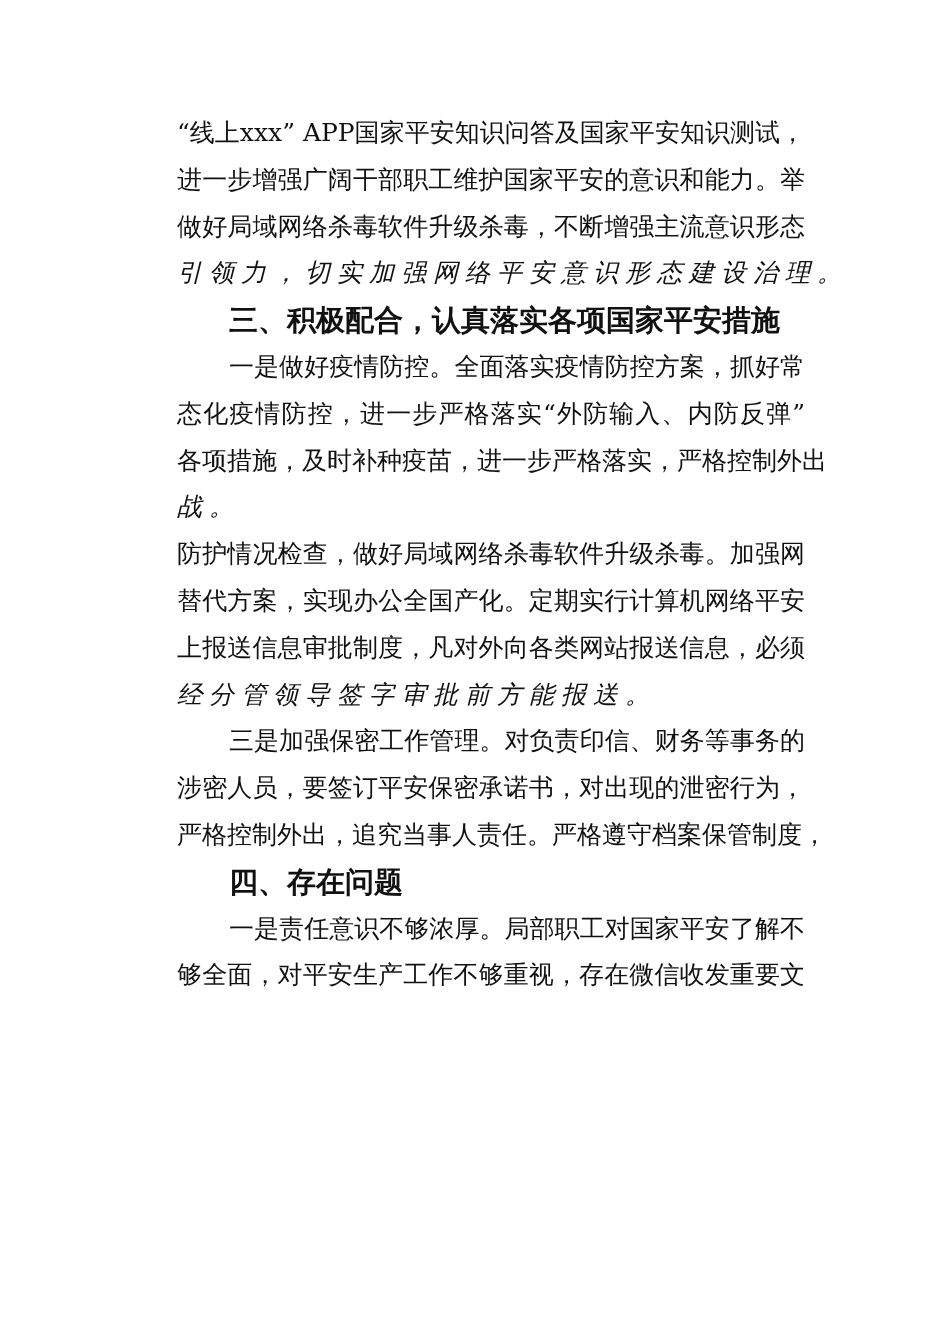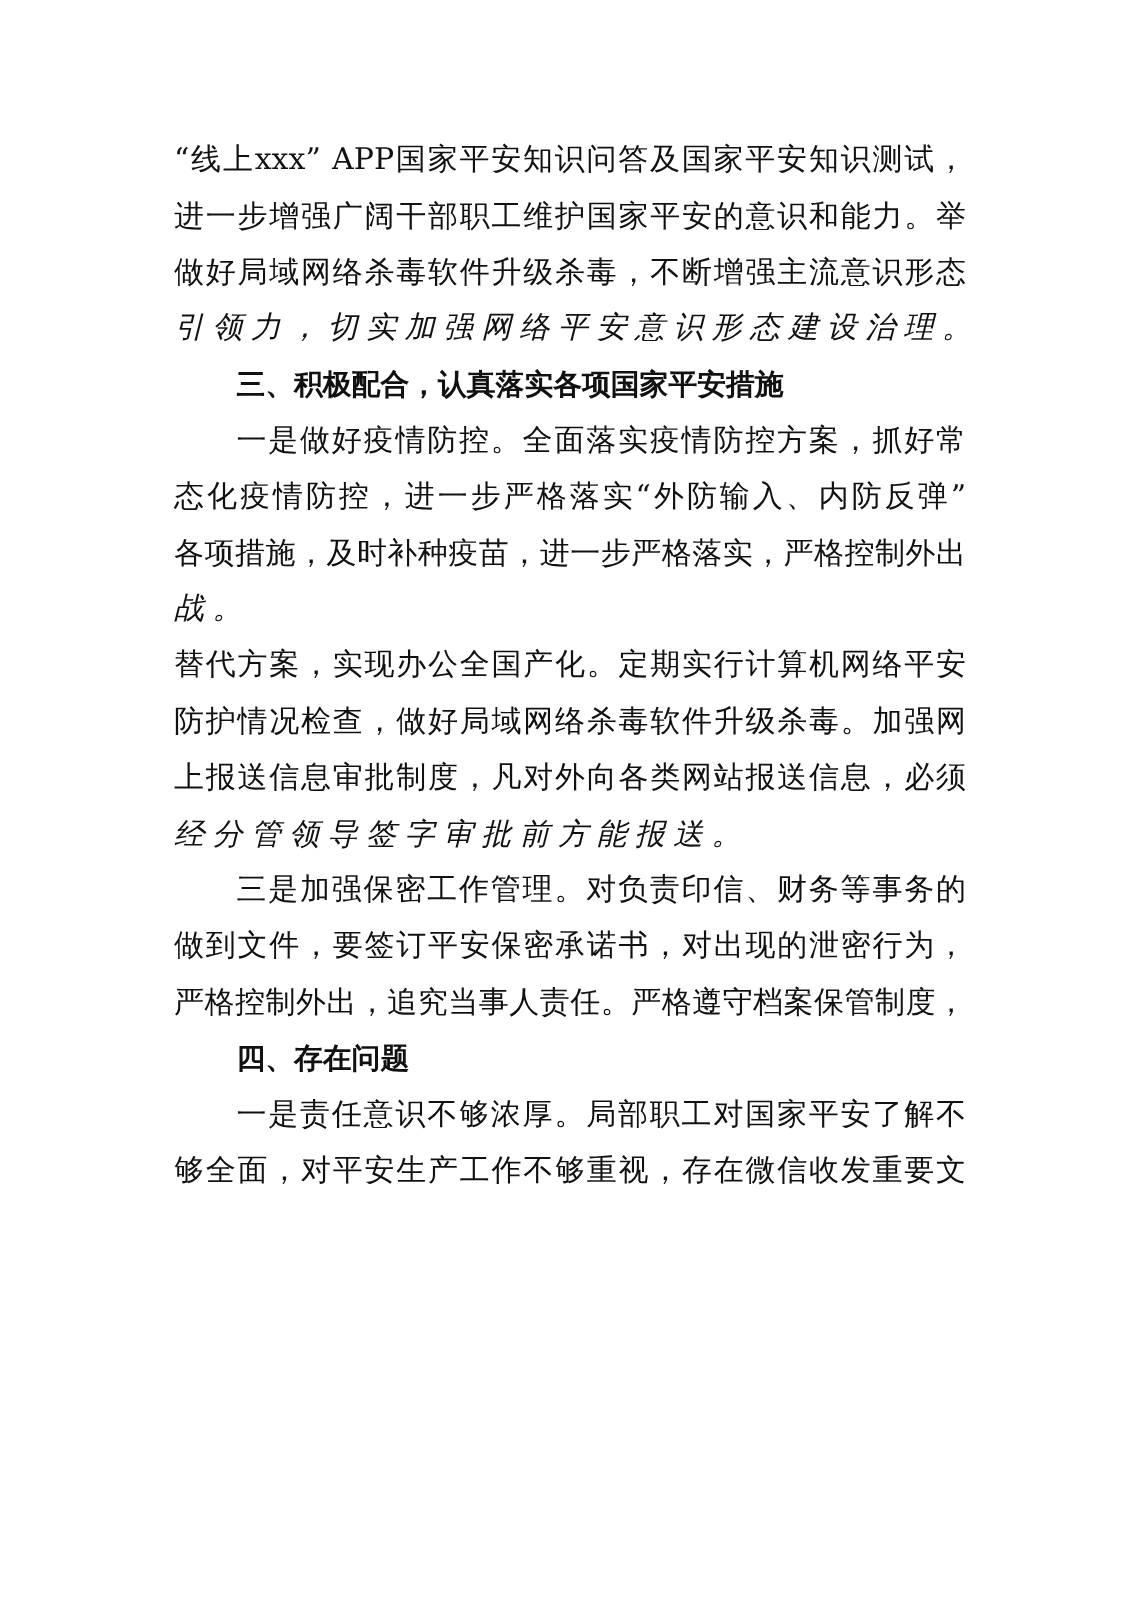--- a/index.html
+++ b/index.html
@@ -1,48 +1,48 @@
 <!DOCTYPE html>
 <html><head>
 <meta charset="utf-8">
 <style>
   html, body { margin: 0; padding: 0; background: #ffffff; }
   body { width: 950px; height: 1344px; position: relative; overflow: hidden;
          font-family: "DejaVu Serif", "Liberation Serif", serif; color: #111; }
   .page { position: absolute; left: 145px; top: 110px; width: 660px; }
   .line { height: 46.8px; line-height: 46.8px; font-size: 25px; white-space: nowrap;
-          text-align: justify; text-align-last: justify; letter-spacing: 0; }
+          text-align: justify; text-align-last: justify; letter-spacing: 0; margin-left: 32px; }
   .line.last { text-align-last: left; letter-spacing: 7px; font-style: italic; }
   .line.indent { padding-left: 52px; }
   .line.heading { font-family: "DejaVu Sans", "Liberation Sans", sans-serif;
-                  font-weight: bold; text-align-last: left; font-size: 24px; padding-left: 52px; }
+                  font-weight: bold; text-align-last: left; font-size: 29px; padding-left: 52px; }
 </style>
 </head>
 <body>
 
 <div class="page">
 
   <div class="line">“线上xxx” APP国家平安知识问答及国家平安知识测试，</div>
   <div class="line">进一步增强广阔干部职工维护国家平安的意识和能力。举</div>
   <div class="line">做好局域网络杀毒软件升级杀毒，不断增强主流意识形态</div>
   <div class="line last">引领力，切实加强网络平安意识形态建设治理。</div>
 
   <div class="line heading">三、积极配合，认真落实各项国家平安措施</div>
 
   <div class="line indent">一是做好疫情防控。全面落实疫情防控方案，抓好常</div>
   <div class="line">态化疫情防控，进一步严格落实“外防输入、内防反弹”</div>
   <div class="line">各项措施，及时补种疫苗，进一步严格落实，严格控制外出</div>
   <div class="line last">战。</div>
 
+  <div class="line">防护情况检查，做好局域网络杀毒软件升级杀毒。加强网</div>
   <div class="line">替代方案，实现办公全国产化。定期实行计算机网络平安</div>
-  <div class="line">防护情况检查，做好局域网络杀毒软件升级杀毒。加强网</div>
   <div class="line">上报送信息审批制度，凡对外向各类网站报送信息，必须</div>
   <div class="line last">经分管领导签字审批前方能报送。</div>
 
   <div class="line indent">三是加强保密工作管理。对负责印信、财务等事务的</div>
-  <div class="line">做到文件，要签订平安保密承诺书，对出现的泄密行为，</div>
+  <div class="line">涉密人员，要签订平安保密承诺书，对出现的泄密行为，</div>
   <div class="line">严格控制外出，追究当事人责任。严格遵守档案保管制度，</div>
 
   <div class="line heading">四、存在问题</div>
 
   <div class="line indent">一是责任意识不够浓厚。局部职工对国家平安了解不</div>
   <div class="line">够全面，对平安生产工作不够重视，存在微信收发重要文</div>
 </div>
 
 </body></html>

